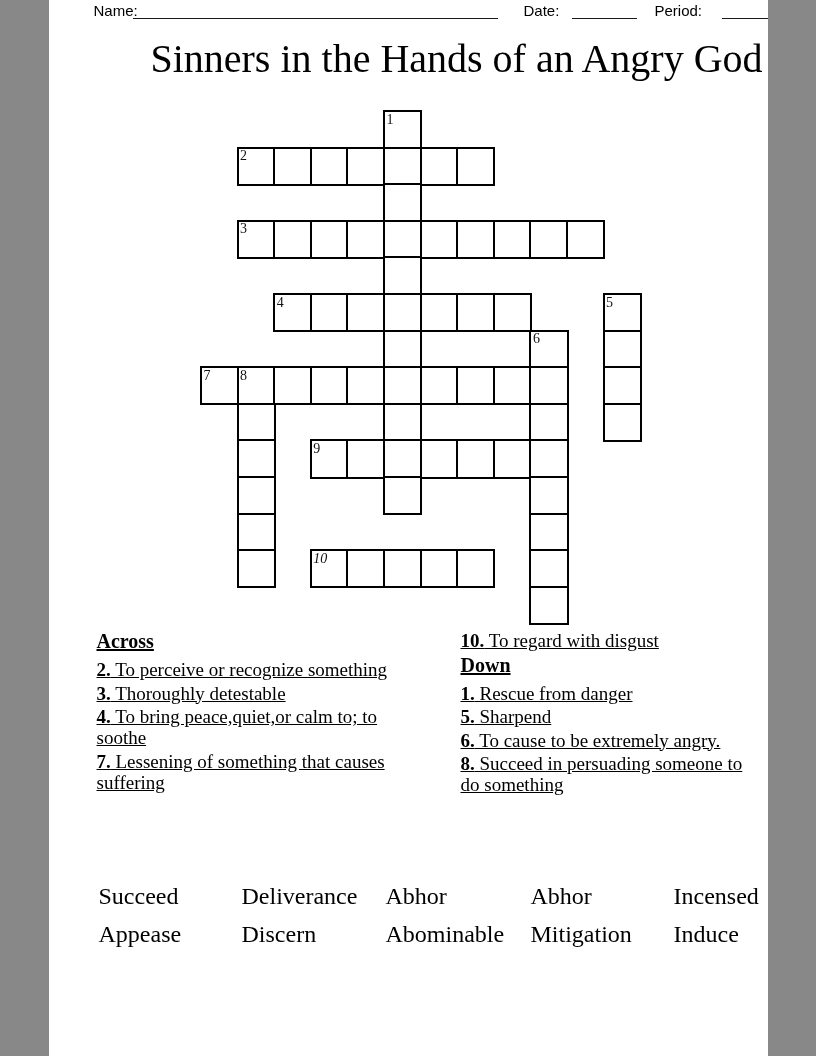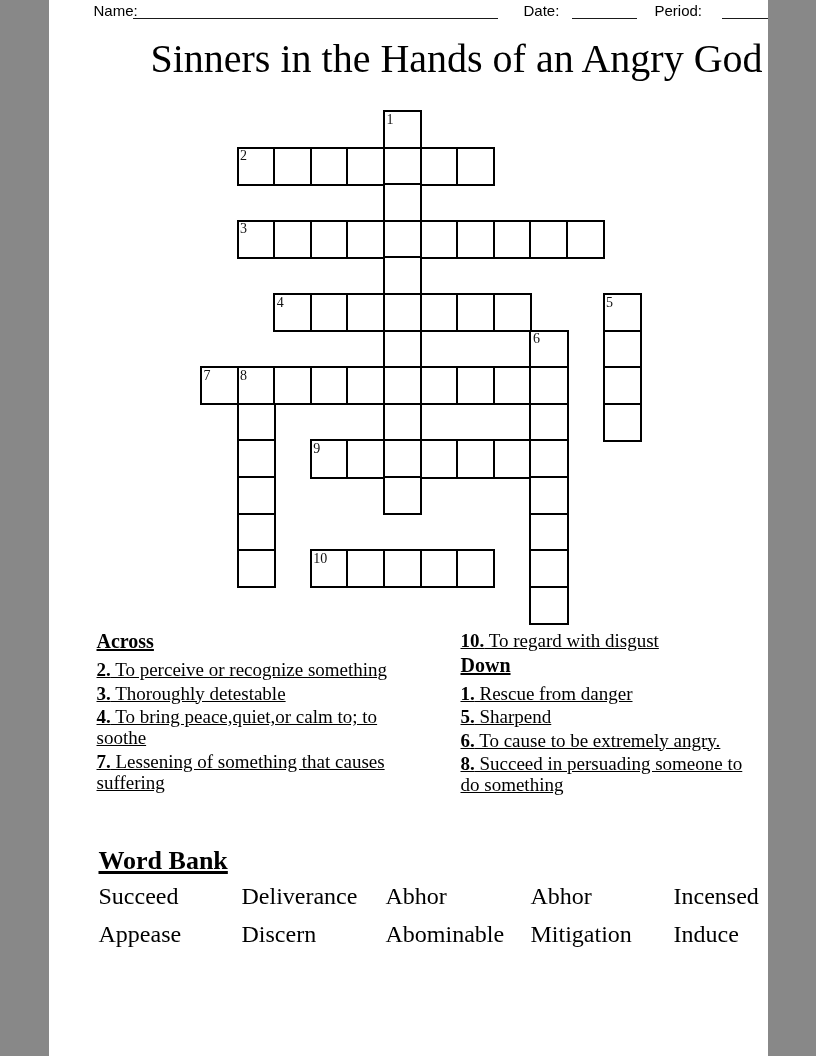--- a/index.html
+++ b/index.html
@@ -167,21 +167,21 @@
       <div class="cell" style="left: 371.1px; top: 439.4px; border-color: rgb(0, 0, 0);"></div>
       <div class="cell" style="left: 407.7px; top: 439.4px; border-color: rgb(0, 0, 0);"></div>
       <div class="cell" style="left: 444.3px; top: 439.4px; border-color: rgb(0, 0, 0);"></div>
       <div class="cell" style="left: 480.9px; top: 439.4px; border-color: rgb(0, 0, 0);"></div>
       <div class="cell" style="left: 188.1px; top: 476px; border-color: rgb(0, 0, 0);"></div>
       <div class="cell" style="left: 334.5px; top: 476px; border-color: rgb(0, 0, 0);"></div>
       <div class="cell" style="left: 480.9px; top: 476px; border-color: rgb(0, 0, 0);"></div>
       <div class="cell" style="left: 188.1px; top: 512.6px; border-color: rgb(0, 0, 0);"></div>
       <div class="cell" style="left: 480.9px; top: 512.6px; border-color: rgb(0, 0, 0);"></div>
       <div class="cell" style="left: 188.1px; top: 549.2px; border-color: rgb(0, 0, 0);"></div>
-      <div class="cell" style="left: 261.3px; top: 549.2px; border-color: rgb(0, 0, 0);">
+      <div class="cell" style="left: 261.3px; top: 549.2px; border-color: rgb(0, 0, 0); font-style: italic;">
         <span class="cellnum">10</span>
       </div>
       <div class="cell" style="left: 297.9px; top: 549.2px; border-color: rgb(0, 0, 0);"></div>
       <div class="cell" style="left: 334.5px; top: 549.2px; border-color: rgb(0, 0, 0);"></div>
       <div class="cell" style="left: 371.1px; top: 549.2px; border-color: rgb(0, 0, 0);"></div>
       <div class="cell" style="left: 407.7px; top: 549.2px; border-color: rgb(0, 0, 0);"></div>
       <div class="cell" style="left: 480.9px; top: 549.2px; border-color: rgb(0, 0, 0);"></div>
       <div class="cell" style="left: 480.9px; top: 585.8px; border-color: rgb(0, 0, 0);"></div>
     </div>
 
@@ -197,21 +197,20 @@
   <div class="clues-col" id="clues-col-1">
       <div class="clue"><b>10.</b> To regard with disgust</div>
       <div class="clue-header">Down</div>
       <div class="clue"><b>1.</b> Rescue from danger</div>
       <div class="clue"><b>5.</b> Sharpend</div>
       <div class="clue"><b>6.</b> To cause to be extremely angry.</div>
       <div class="clue"><b>8.</b> Succeed in persuading someone to
 do something</div>
     </div>
 
-  <div class="wb-label">Word Bank</div>
   <div id="wordbank">
       <div class="wb-row" style="top: 881px;">
         <span class="wb-word" style="left: 50px;">Succeed</span>
         <span class="wb-word" style="left: 193px;">Deliverance</span>
         <span class="wb-word" style="left: 337px;">Abhor</span>
         <span class="wb-word" style="left: 482px;">Abhor</span>
         <span class="wb-word" style="left: 625px;">Incensed</span>
       </div>
       <div class="wb-row" style="top: 919px;">
         <span class="wb-word" style="left: 50px;">Appease</span>

